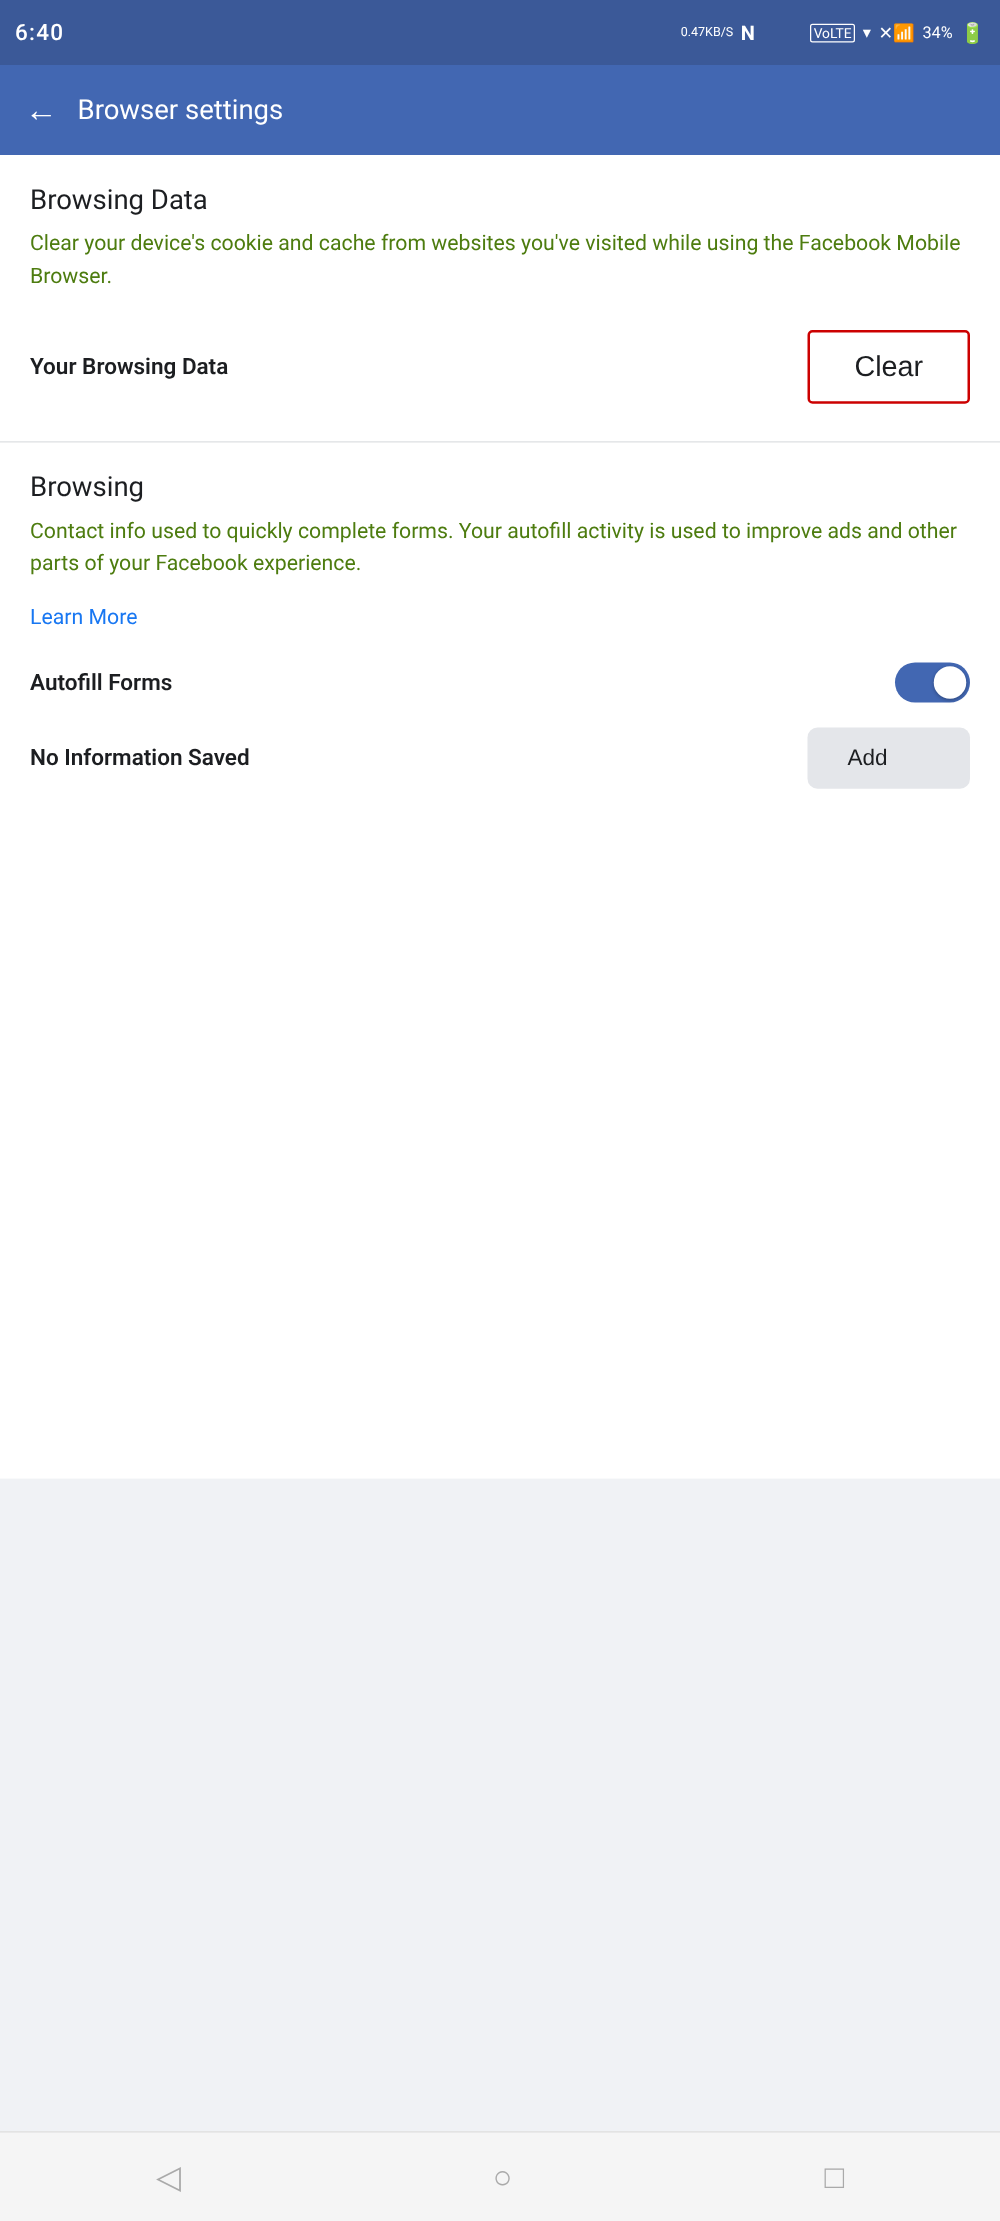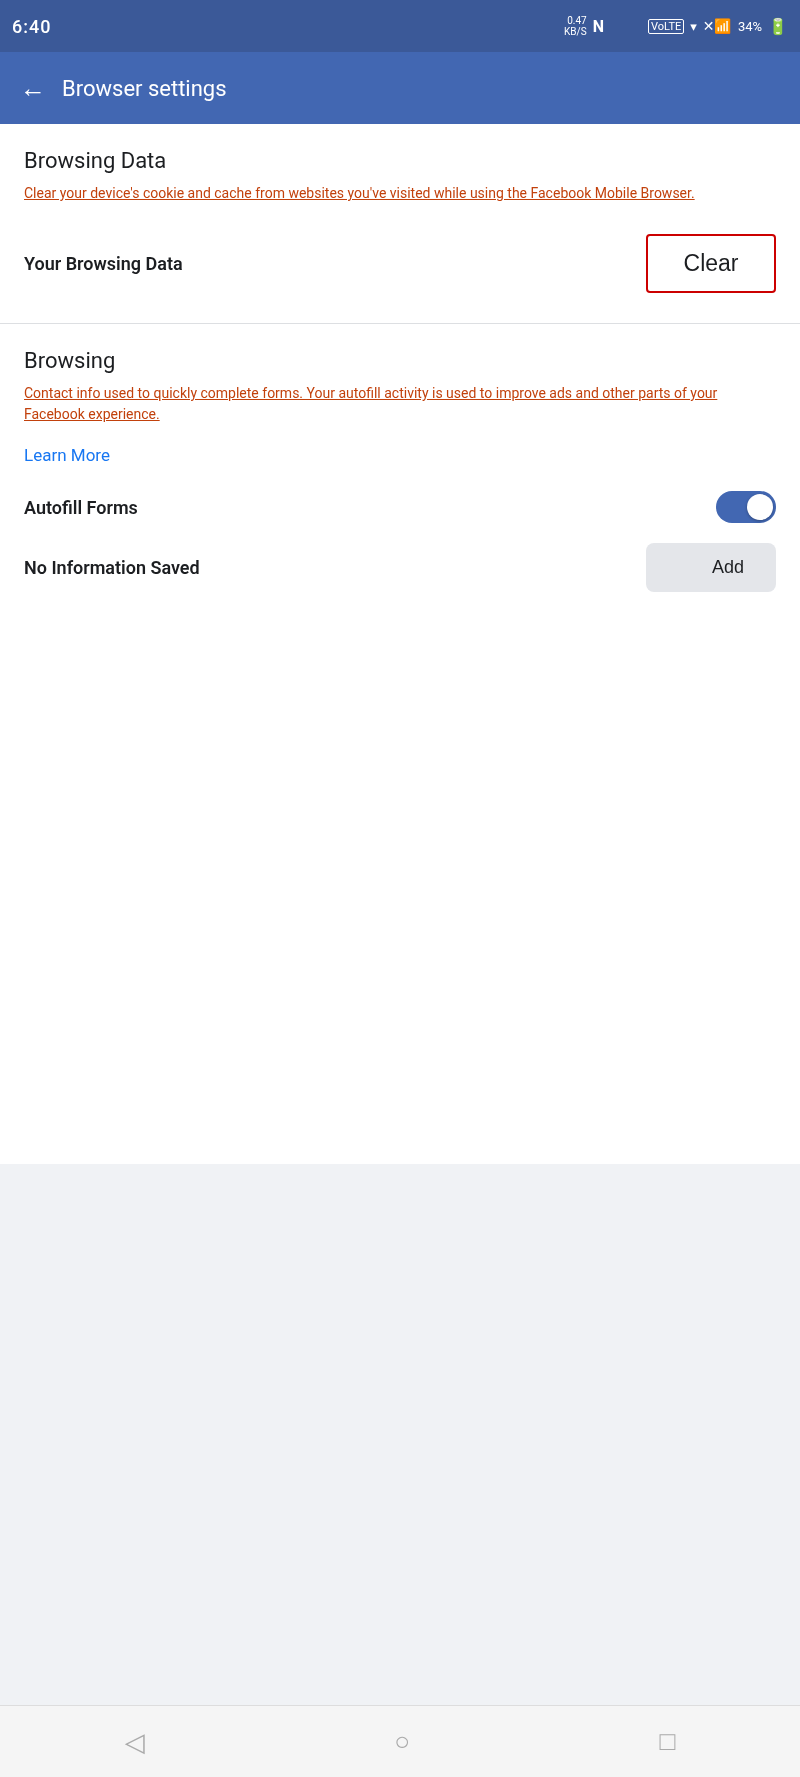--- a/index.html
+++ b/index.html
@@ -29,22 +29,21 @@
       letter-spacing: 1px;
     }
     .status-icons {
       display: flex;
       align-items: center;
       gap: 6px;
       font-size: 13px;
     }
     .status-speed {
       display: flex;
-      flex-direction: column;
-      align-items: flex-end;
+      align-items: center;
       font-size: 10px;
       line-height: 1.1;
     }
 
     
     .app-bar {
       background: #4267b2;
       height: 72px;
       display: flex;
       align-items: center;
@@ -75,25 +74,24 @@
     }
 
     .section-title {
       font-size: 22px;
       font-weight: 400;
       color: #1c1e21;
       margin-bottom: 10px;
     }
 
     .section-desc {
-      font-size: 14px;
-      color: #c2410c;
+      font-size: 17px;
+      color: #4d7c0f;
       line-height: 1.5;
       margin-bottom: 20px;
-      text-decoration: underline;
     }
 
     .row {
       display: flex;
       align-items: center;
       justify-content: space-between;
       padding: 10px 0;
     }
 
     .row-label {
@@ -116,21 +114,21 @@
 
     .btn-add {
       border: none;
       background: #e4e6ea;
       color: #1c1e21;
       font-size: 18px;
       padding: 14px 32px;
       cursor: pointer;
       border-radius: 8px;
       min-width: 130px;
-      text-align: right;
+      text-align: left;
     }
 
     .divider {
       height: 1px;
       background: #dddfe2;
       margin: 0 0;
     }
 
     
     .autofill-section {

